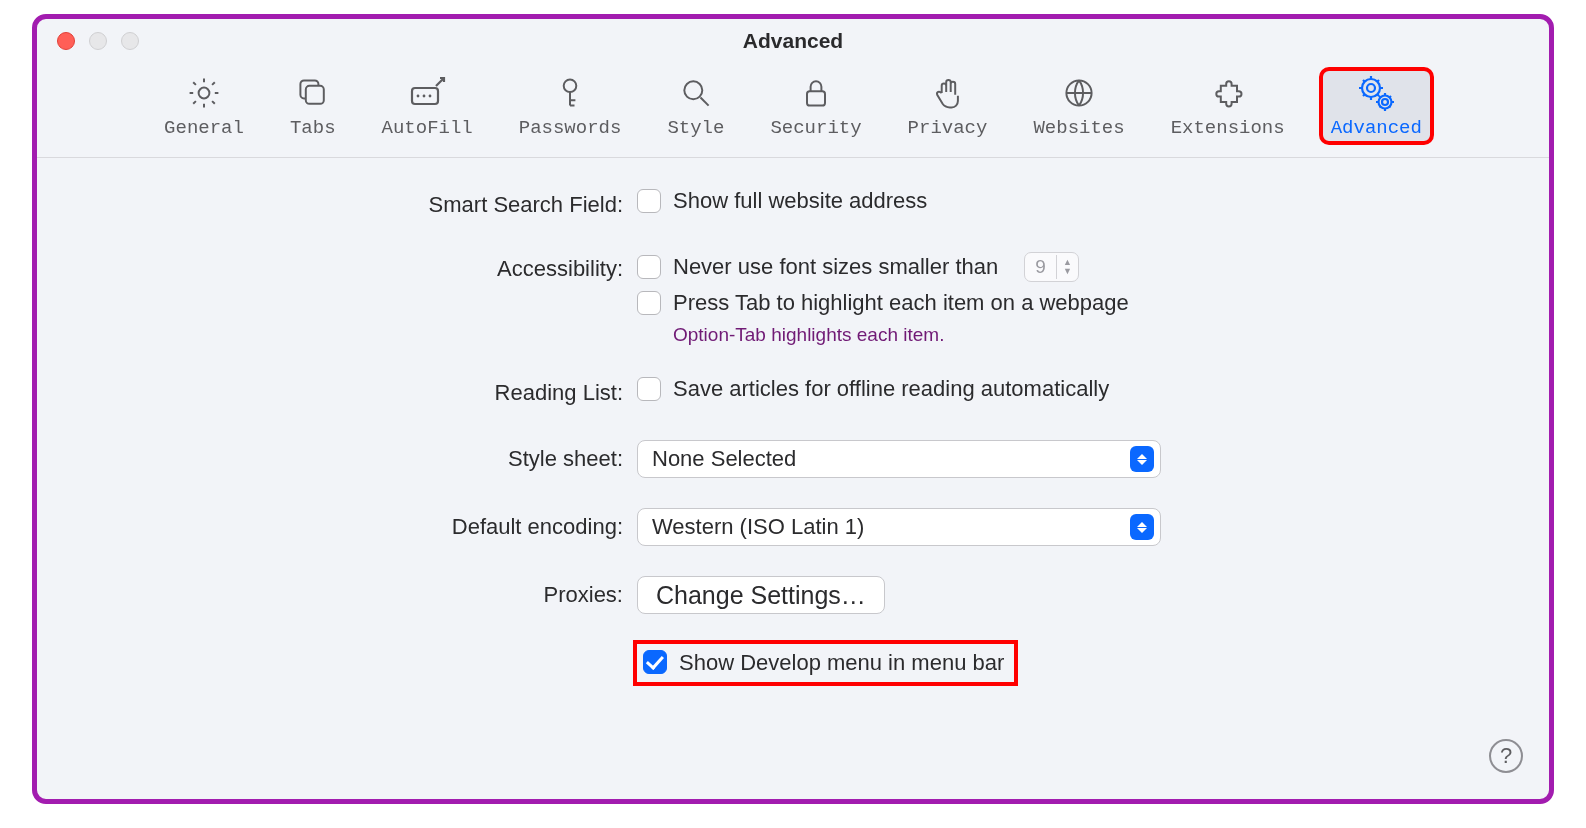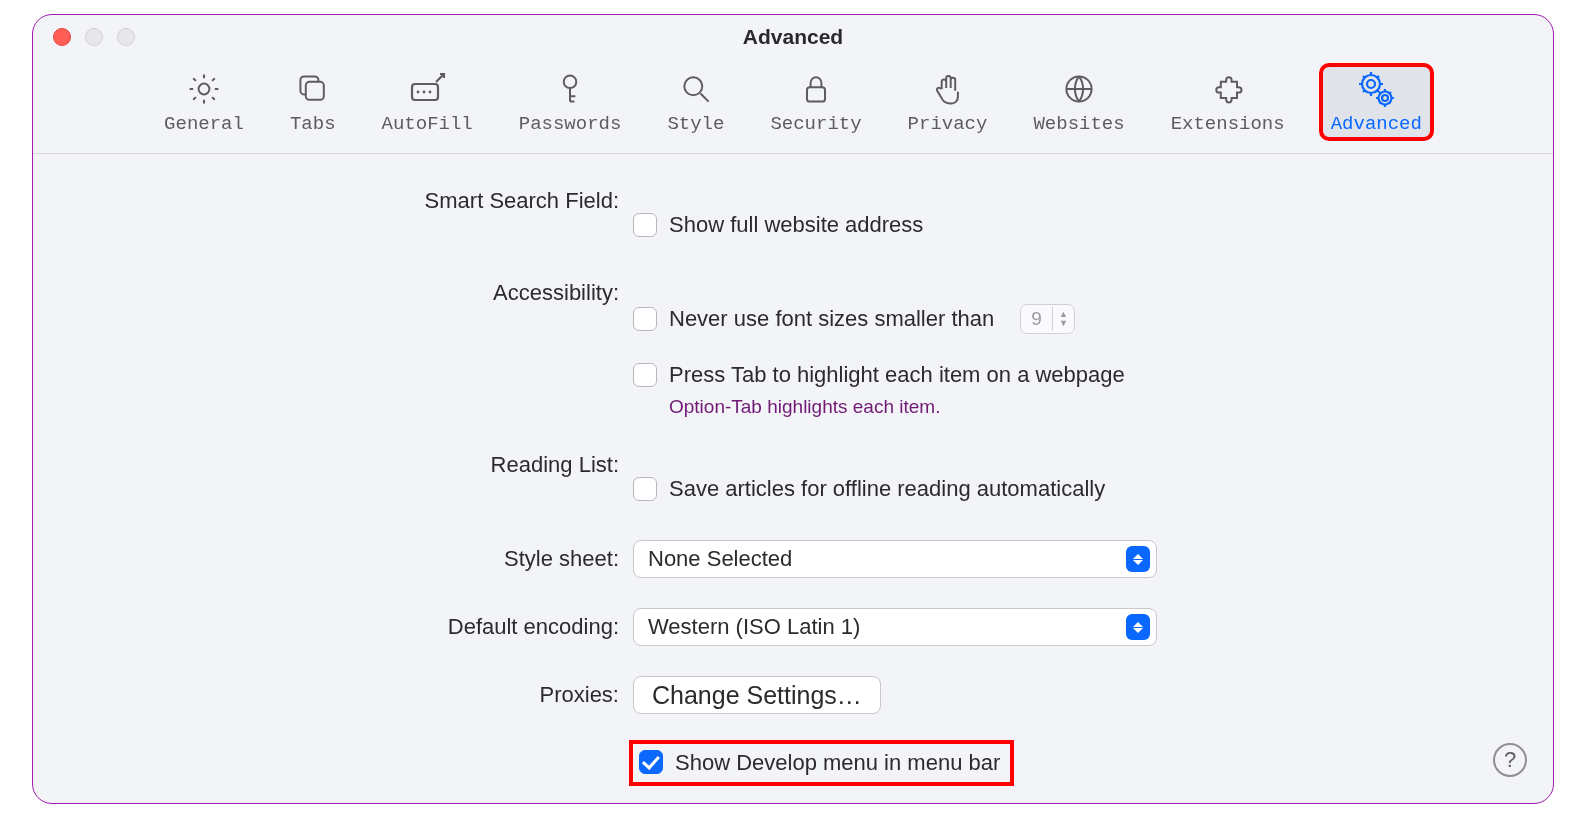--- a/index.html
+++ b/index.html
@@ -7,22 +7,22 @@
     margin: 0;
     font-family: -apple-system, "Helvetica Neue", Arial, sans-serif;
     background: #fff;
     display: flex;
     justify-content: center;
   }
   .window {
     width: 1522px;
     height: 790px;
     background: #f2f4f8;
-    border: 1px solid #a21caf;
-    border-radius: 20px;
+    border: 5px solid #a21caf;
+    border-radius: 14px;
     overflow: hidden;
     margin: 14px 0;
     position: relative;
   }
   .titlebar {
     height: 44px;
     display: flex;
     align-items: center;
     position: relative;
   }
@@ -91,21 +91,20 @@
     padding-top: 4px;
   }
   .field-col {
     flex: 1;
   }
   .checkbox-line {
     display: flex;
     align-items: center;
     gap: 12px;
     margin-bottom: 8px;
-    margin-top: 28px;
   }
   .checkbox {
     width: 24px; height: 24px;
     border: 1px solid #b8b8bc;
     border-radius: 6px;
     background: #fff;
     display:flex; align-items:center; justify-content:center;
     flex-shrink: 0;
   }
   .checkbox.checked {

